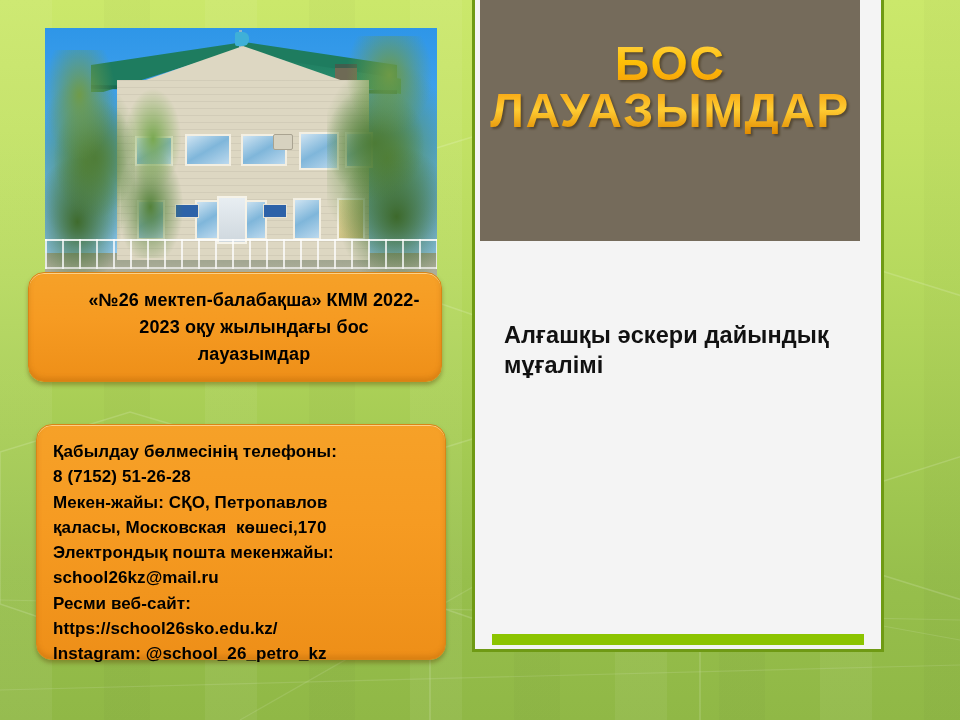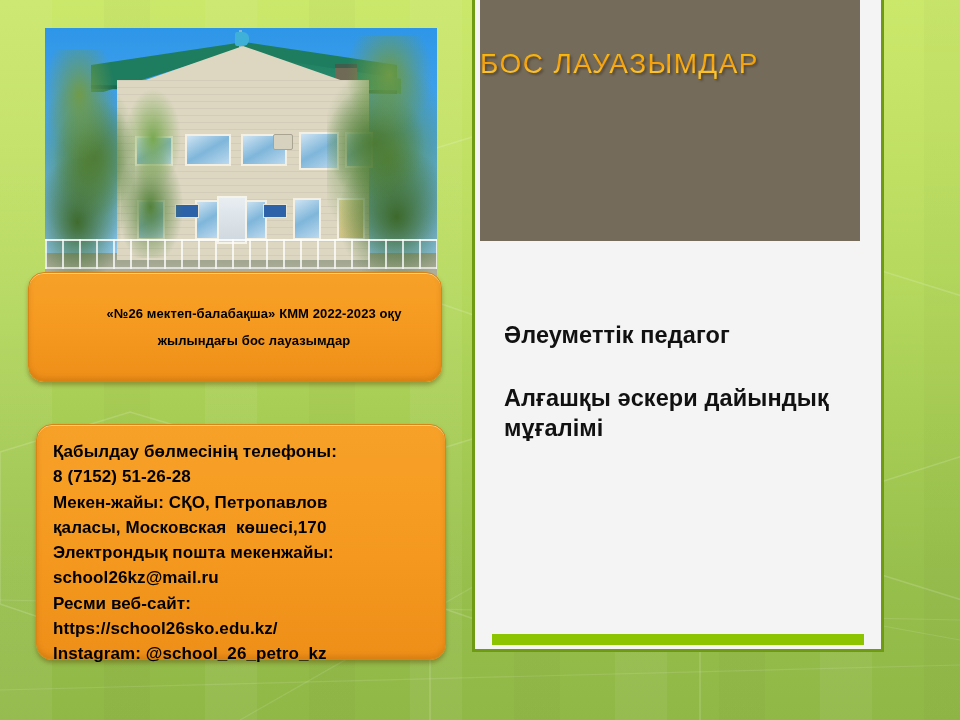--- a/index.html
+++ b/index.html
@@ -91,36 +91,36 @@
   
   .obox{
     position:absolute;border-radius:16px;
     background:linear-gradient(to bottom,#f6a128 0%,#f69b22 42%,#ee8f18 100%);
     box-shadow:0 3px 4px rgba(90,60,0,.38), inset 0 1px 0 rgba(255,225,170,.75), inset 0 -3px 5px rgba(150,80,0,.25);
     border:1px solid #d98516;
     color:#000;font-weight:bold;
   }
   #box-title{left:28px;top:272px;width:412px;height:108px;
     display:flex;align-items:center;justify-content:center;text-align:center;}
-  #box-title .t{font-size:13px;line-height:27px;padding:0 14px;letter-spacing:.1px;margin-left:38px;}
+  #box-title .t{font-size:18px;line-height:27px;padding:0 14px;letter-spacing:.1px;margin-left:38px;}
   #box-contact{left:36px;top:424px;width:410px;height:236px;padding:14px 17px 0 16px;box-sizing:border-box;}
   #box-contact .c{font-size:17px;line-height:25.3px;letter-spacing:.1px;white-space:pre;}
 
   
   #panel{
     position:absolute;left:472px;top:-4px;width:412px;height:656px;
     background:#f4f4f4;border:3px solid #6f9a14;box-sizing:border-box;
   }
   #head{
     position:absolute;left:480px;top:0;width:380px;height:241px;
     background:#756b5b;
   }
   #head .ttl{
-    position:absolute;left:0;right:0;top:40px;text-align:left;
-    font-size:28px;font-weight:normal;line-height:47px;letter-spacing:1.4px;
+    position:absolute;left:0;right:0;top:40px;text-align:center;
+    font-size:48px;font-weight:bold;line-height:47px;letter-spacing:1.4px;
     background:linear-gradient(to bottom,#ffd24a 0%,#ffc107 22%,#f59e0b 50%,#ffcc33 74%,#e08a00 100%);
     -webkit-background-clip:text;background-clip:text;color:transparent;
     -webkit-text-fill-color:transparent;
     filter:drop-shadow(2px 2px 1px rgba(60,45,20,.55));
   }
   #head .date{
     position:absolute;right:20px;bottom:22px;color:#fff;font-size:23px;letter-spacing:.4px;
   }
   #vac{position:absolute;left:504px;top:320px;width:360px;}
   #vac .v{
@@ -204,19 +204,18 @@
 lnstagram: @school_26_petro_kz</div>
   </div>
 
   <div id="panel"></div>
 
   <div id="head">
     <div class="ttl">БОС ЛАУАЗЫМДАР</div>
   </div>
 
   <div id="vac">
-    <div class="v">Әлеуметтік педагог</div>
     <div class="v">Алғашқы әскери дайындық мұғалімі</div>
   </div>
 
   <div id="greenbar"></div>
 
 </div>
 
 </body></html>

